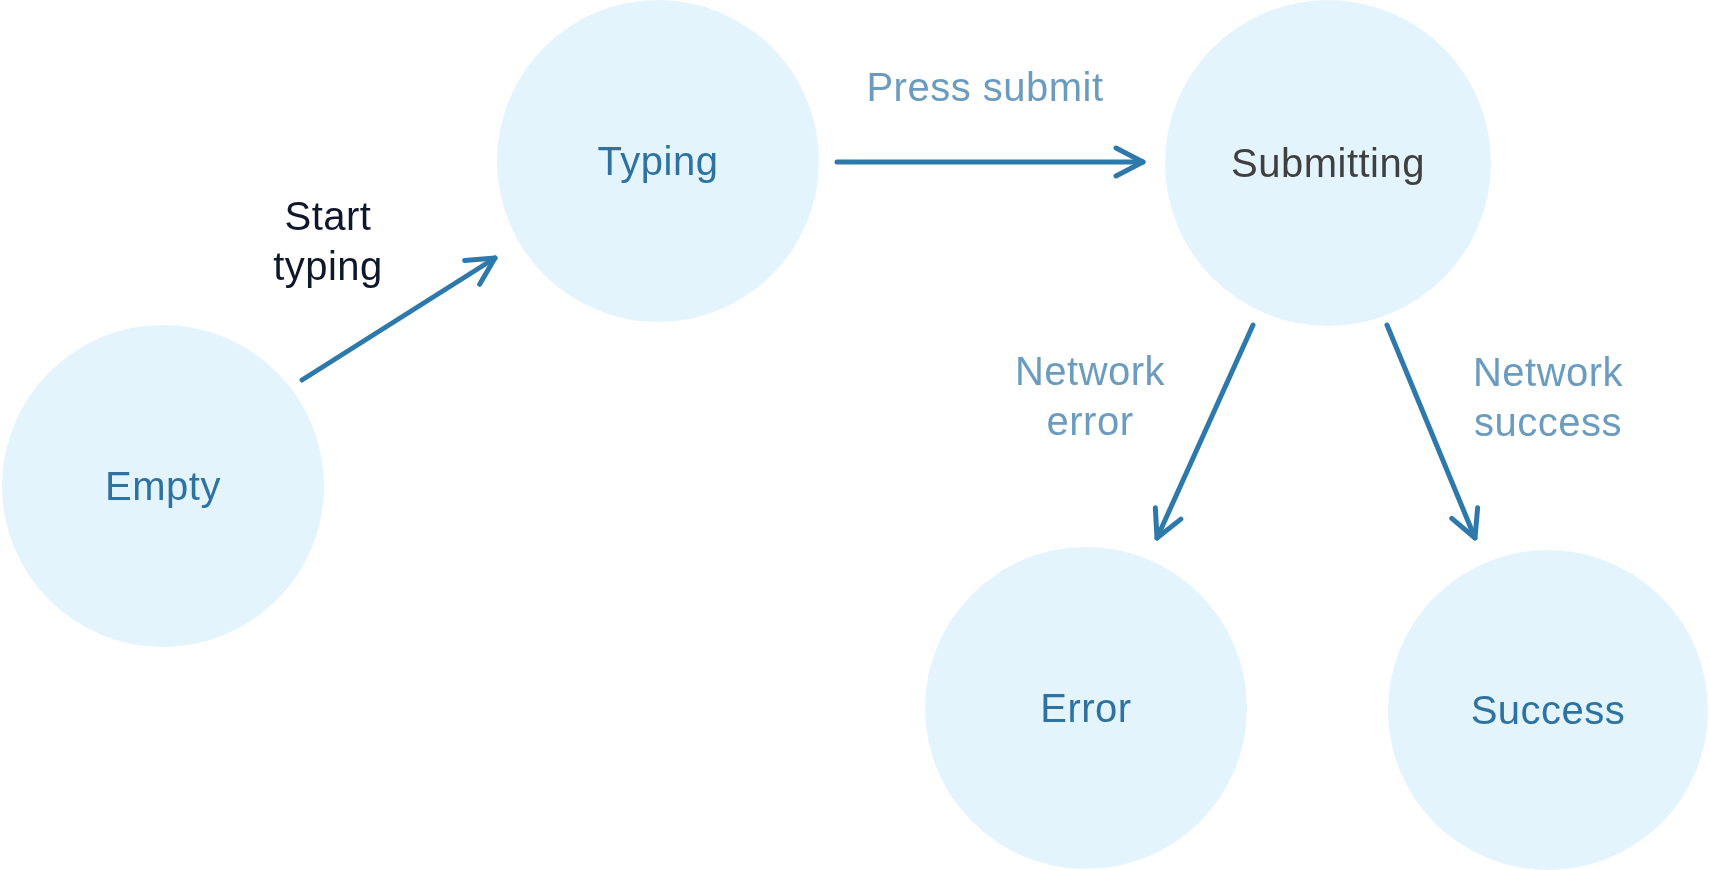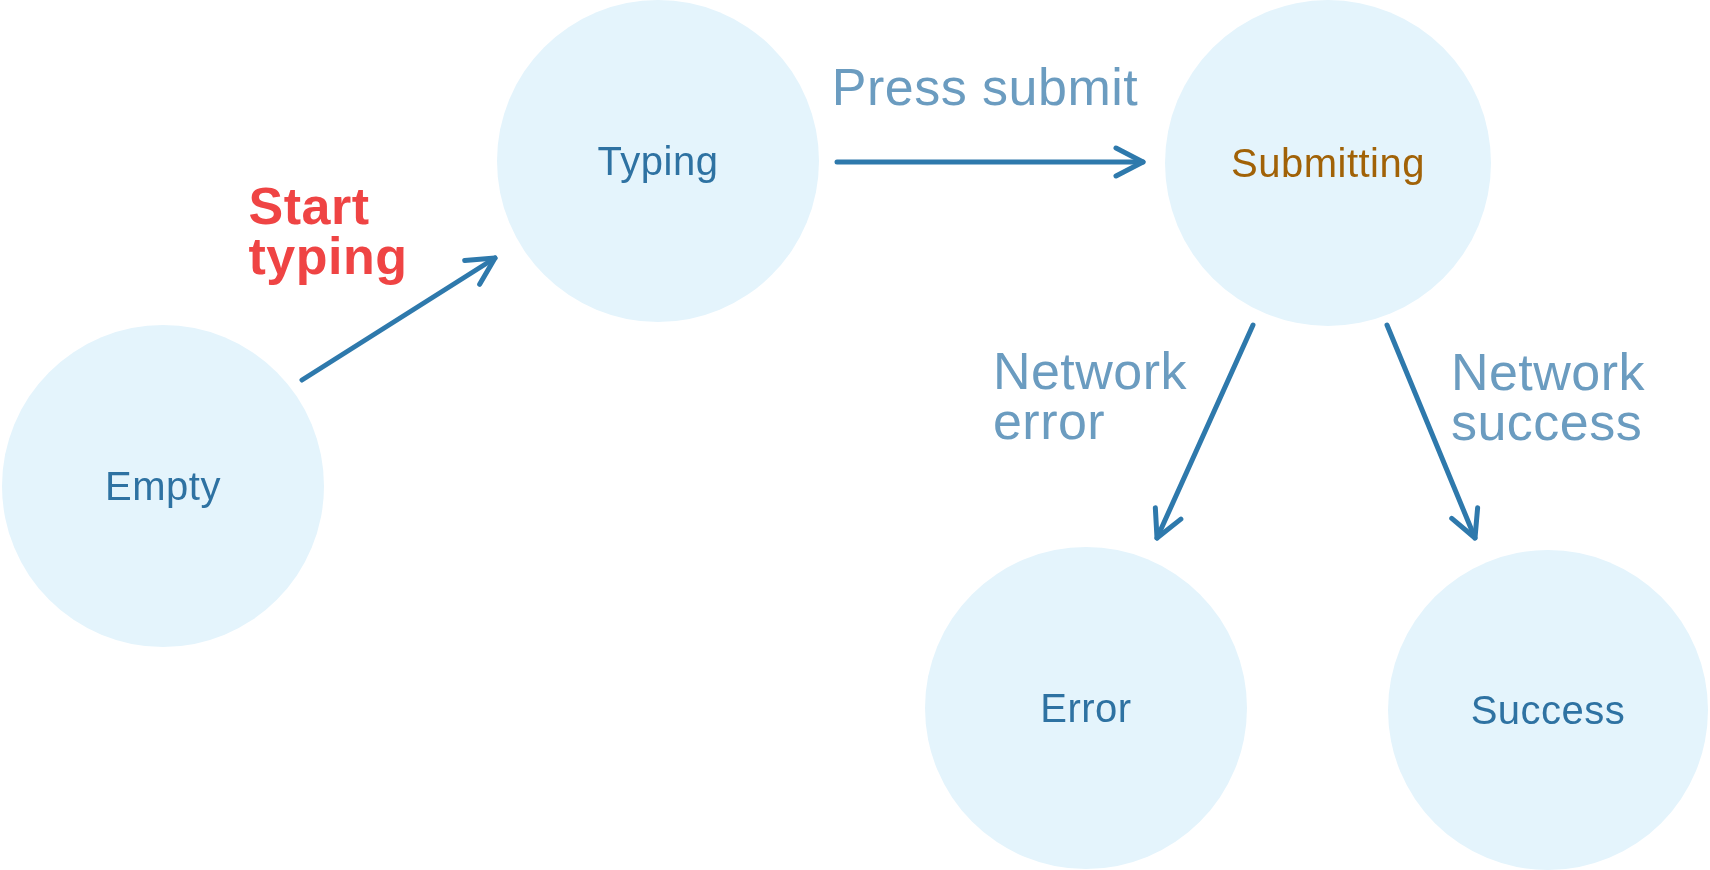--- a/index.html
+++ b/index.html
@@ -26,21 +26,22 @@
   }
   .state-label {
     font-size: 40px;
     font-weight: 400;
     letter-spacing: 0.5px;
     white-space: nowrap;
   }
   .edge-label {
     position: absolute;
     transform: translate(-50%, -50%);
-    font-size: 52px;
+    text-align: center;
+    font-size: 40px;
     font-weight: 400;
     letter-spacing: 0.5px;
     line-height: 50px;
     white-space: nowrap;
   }
 </style>
 </head>
 <body>
 
 <div id="canvas" style="background: rgb(255, 255, 255);">
@@ -55,29 +56,29 @@
       <line x1="1253" y1="325" x2="1157" y2="538" stroke="#2e79ac" stroke-width="5" stroke-linecap="round" marker-end="url(#chevron)"></line>
       <line x1="1387" y1="325" x2="1475" y2="538" stroke="#2e79ac" stroke-width="5" stroke-linecap="round" marker-end="url(#chevron)"></line>
     </svg>
     <div class="state" style="left: 2px; top: 325px; width: 322px; height: 322px; background: rgb(228, 244, 252);">
       <span class="state-label" style="color: rgb(46, 114, 162);">Empty</span>
     </div>
     <div class="state" style="left: 497px; top: 0px; width: 322px; height: 322px; background: rgb(228, 244, 252);">
       <span class="state-label" style="color: rgb(46, 114, 162);">Typing</span>
     </div>
     <div class="state" style="left: 1165px; top: 0px; width: 326px; height: 326px; background: rgb(228, 244, 252);">
-      <span class="state-label" style="color: #a16207; text-align: center;">Submitting</span>
+      <span class="state-label" style="color: #404040; text-align: center;">Submitting</span>
     </div>
     <div class="state" style="left: 925px; top: 547px; width: 322px; height: 322px; background: rgb(228, 244, 252);">
       <span class="state-label" style="color: rgb(46, 114, 162);">Error</span>
     </div>
     <div class="state" style="left: 1388px; top: 550px; width: 320px; height: 320px; background: rgb(228, 244, 252);">
       <span class="state-label" style="color: rgb(46, 114, 162);">Success</span>
     </div>
-    <div class="edge-label" style="left: 328px; top: 231px; color: #ef4444; font-weight: bold;">
+    <div class="edge-label" style="left: 328px; top: 241px; color: #0f172a;">
       <div>Start</div>
       <div>typing</div>
     </div>
     <div class="edge-label" style="left: 985px; top: 87px; color: rgb(107, 156, 192);">
       <div>Press submit</div>
     </div>
     <div class="edge-label" style="left: 1090px; top: 396px; color: rgb(107, 156, 192);">
       <div>Network</div>
       <div>error</div>
     </div>

